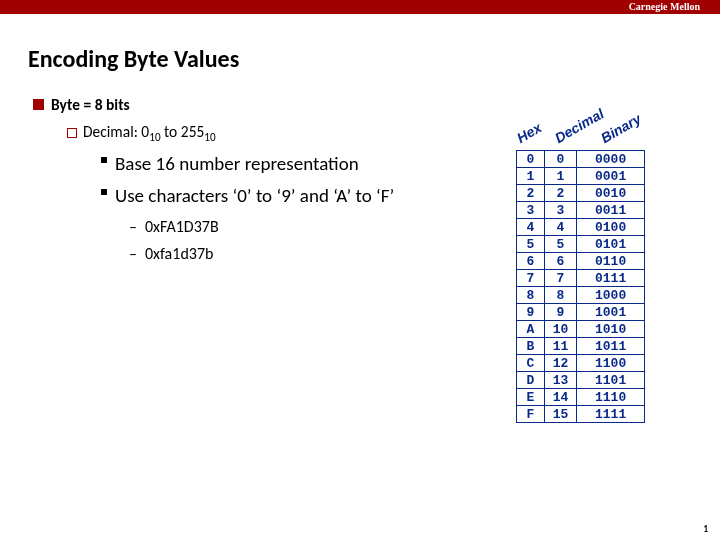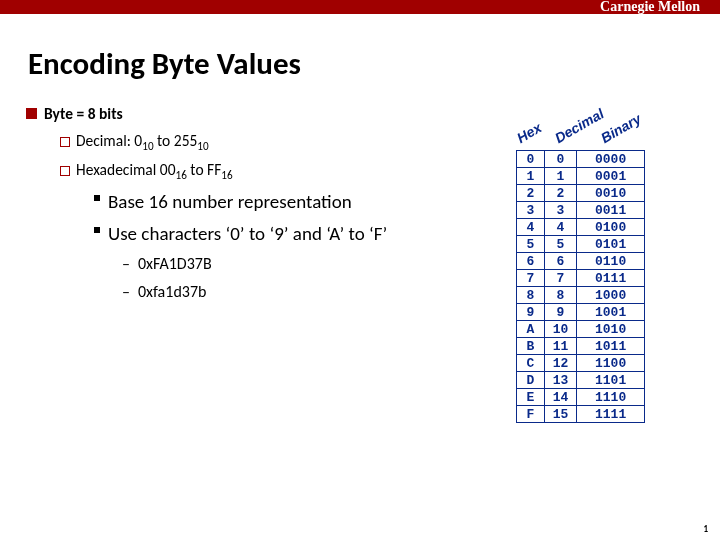--- a/index.html
+++ b/index.html
@@ -12,33 +12,33 @@
     overflow: hidden;
   }
   .topbar {
     width: 100%; height: 14px;
     background: #a00000;
     position: relative;
   }
   .topbar .cmu {
     position: absolute; right: 20px; top: 0;
     color: #fff; font-weight: bold;
-    font-size: 14px; line-height: 14px;
+    font-size: 10px; line-height: 14px;
     font-family: "Times New Roman", serif;
   }
   .title {
-    font-size: 31px; font-weight: bold;
+    font-size: 24px; font-weight: bold;
     margin: 30px 0 20px 28px;
   }
   .content {
     display: flex;
     align-items: flex-start;
   }
   .left {
-    padding-left: 26px;
+    padding-left: 33px;
     width: 510px;
     font-size: 15.5px;
     line-height: 1.6;
   }
   .b1 { padding-left: 18px; position: relative; font-weight: bold; }
   .b1::before {
     content: "";
     position: absolute; left: 0; top: 6px;
     width: 11px; height: 11px; background: #a00000;
   }
@@ -116,23 +116,20 @@
 <div class="content">
 
   <div class="left">
     <div class="b1">Byte = 8 bits</div>
 
 
     <div class="b2">
       <span>Decimal: 0</span><span class="sub">10</span><span> to 255</span><span class="sub">10</span>
     </div>
 
-    <div class="b2">
-      <span>Hexadecimal 00</span><span class="sub">16</span><span> to FF</span><span class="sub">16</span>
-    </div>
 
     <div class="b3">Base 16 number representation</div>
     <div class="b3">Use characters ‘0’ to ‘9’ and ‘A’ to ‘F’</div>
     <div class="b4">0xFA1D37B</div>
     <div class="b4">0xfa1d37b</div>
   </div>
 
   <div class="right">
     <div class="headers">
       <span class="hd h1">Hex</span>

